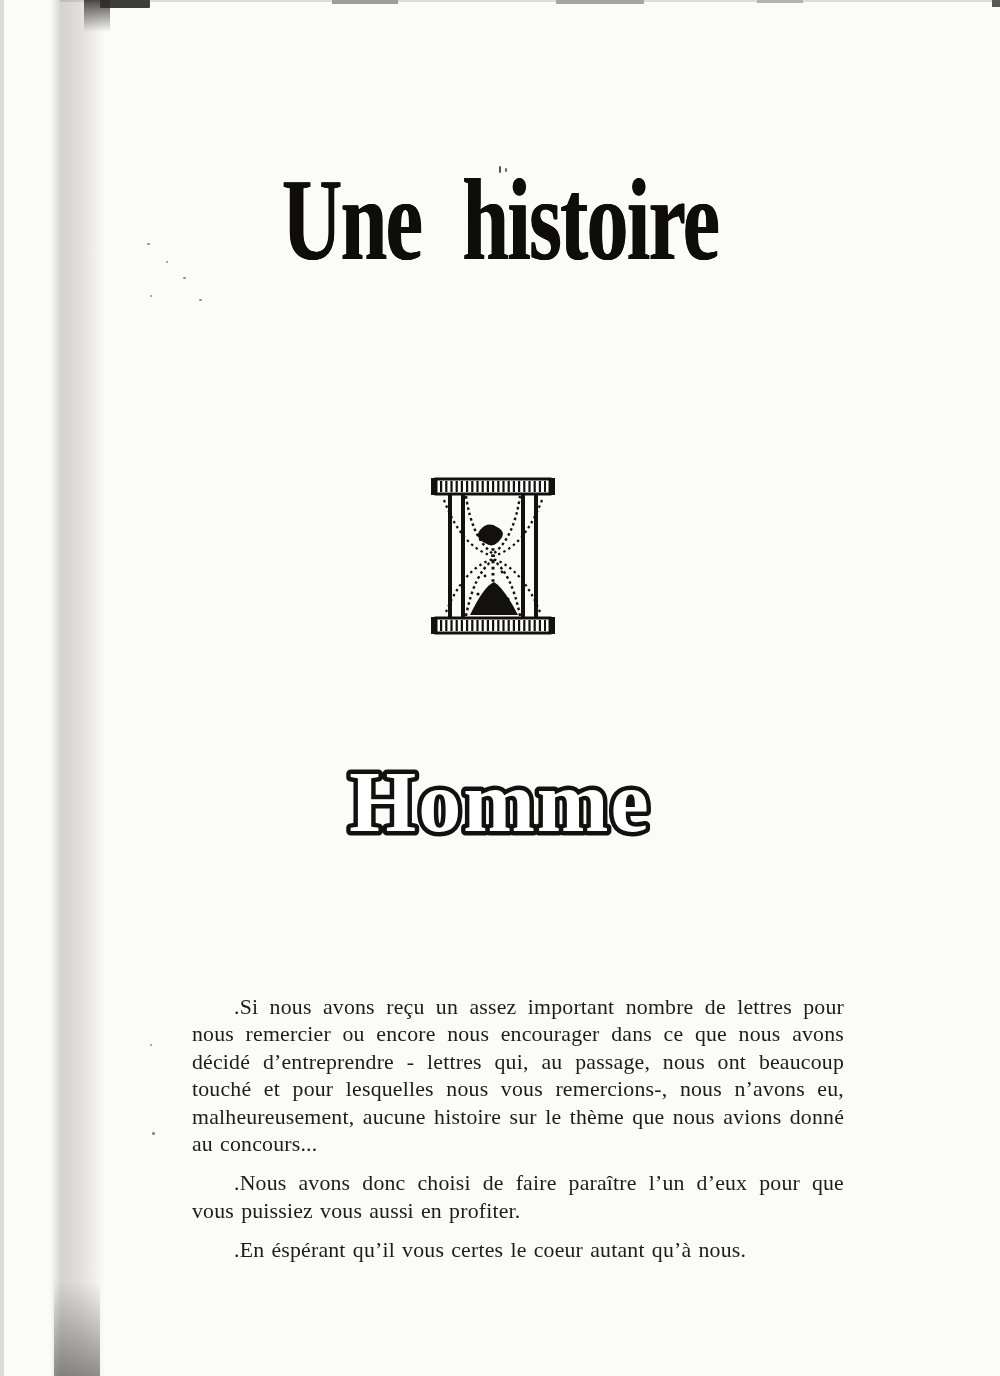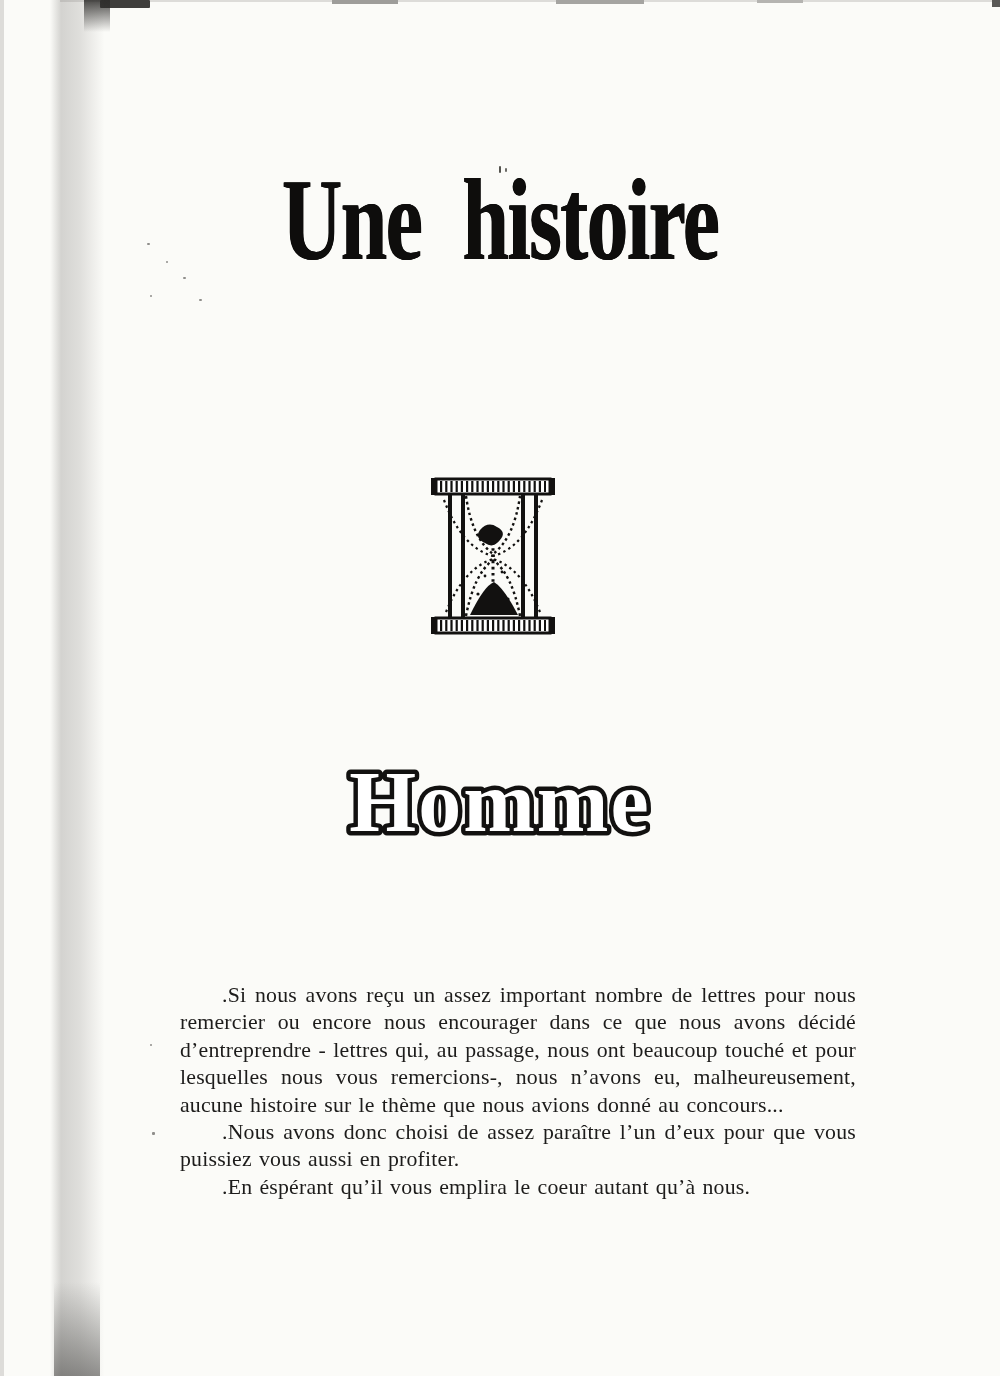--- a/index.html
+++ b/index.html
@@ -49,21 +49,21 @@
 
   
   .word-wrap{position:absolute;left:338px;top:756px;width:324px;height:106px;}
 
   
   .body-text{
     position:absolute;left:180px;top:982px;width:676px;
     font-size:21.8px;line-height:27.4px;color:#1d1c1b;
     text-align:justify;letter-spacing:.2px;word-spacing:1.5px;
   }
-  .body-text p{margin:0;text-indent:42px;}
+  .body-text p{margin:12px;text-indent:42px;}
 </style>
 </head>
 <body>
 
 <div class="page">
 
   <div>
     <div class="artifact top-line"></div>
     <div class="artifact blob-topleft"></div>
     <div class="artifact dash-a"></div>
@@ -127,17 +127,17 @@
       <circle cx="72" cy="100" r="1.4" fill="#121110" stroke="none"></circle>
     </g>
   </svg>
 
   <svg class="word-wrap" viewBox="0 0 324 106">
     <text x="162" y="75" text-anchor="middle" font-family="Liberation Serif, serif" font-weight="bold" font-size="86" letter-spacing="2" fill="#ffffff" stroke="#121110" stroke-width="9" stroke-linejoin="round" paint-order="stroke">Homme</text>
   </svg>
 
   <div class="body-text">
     <p>.Si nous avons reçu un assez important nombre de lettres pour nous remercier ou encore nous encourager dans ce que nous avons décidé d’entreprendre - lettres qui, au passage, nous ont beaucoup touché et pour lesquelles nous vous remercions-, nous n’avons eu, malheureusement, aucune histoire sur le thème que nous avions donné au concours...</p>
-    <p>.Nous avons donc choisi de assez paraître l’un d’eux pour que vous puissiez vous aussi en profiter.</p>
-    <p>.En éspérant qu’il vous emplira le coeur autant qu’à nous.</p>
+    <p>.Nous avons donc choisi de faire paraître l’un d’eux pour que vous puissiez vous aussi en profiter.</p>
+    <p>.En éspérant qu’il vous certes le coeur autant qu’à nous.</p>
   </div>
 
 </div>
 
 </body></html>

